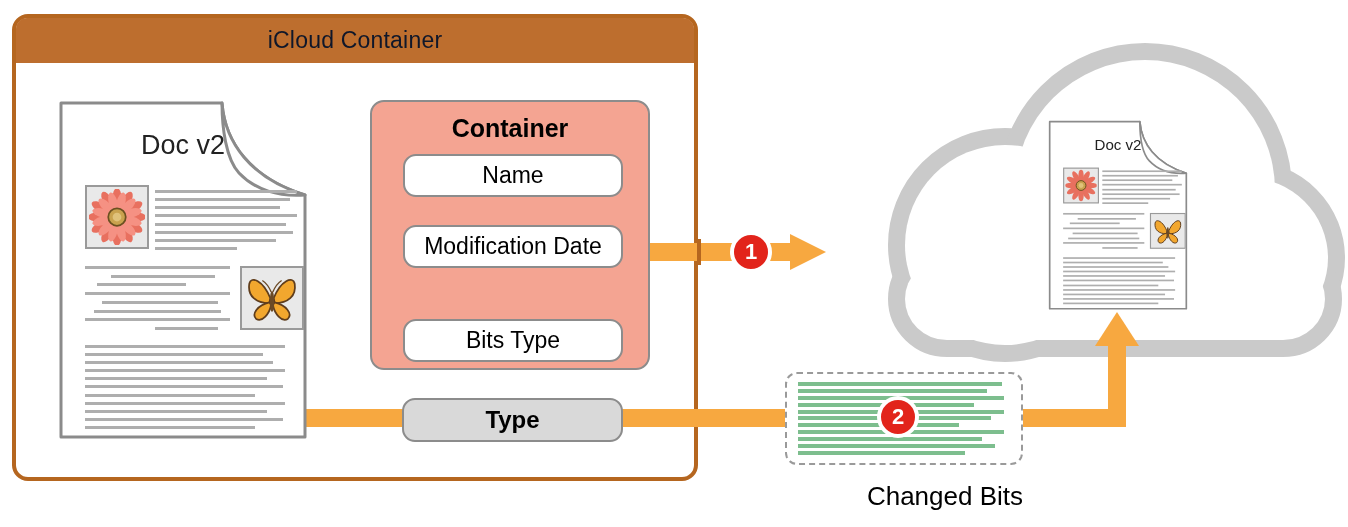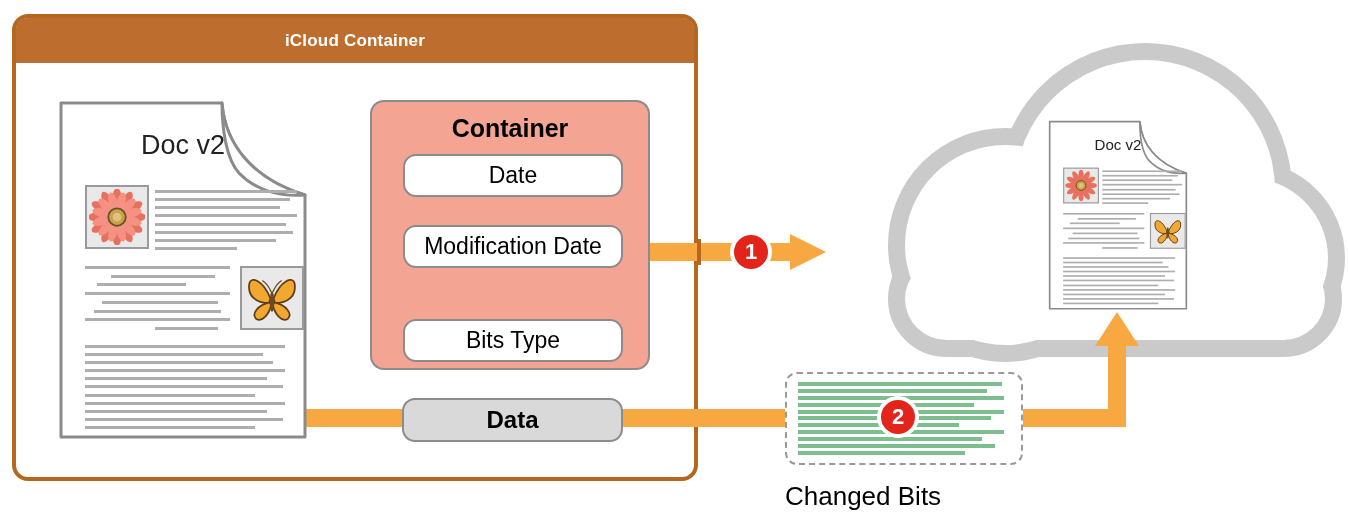--- a/index.html
+++ b/index.html
@@ -21,21 +21,21 @@
   
   .icloud-box{
     position:absolute;left:12px;top:14px;width:686px;height:467px;
     box-sizing:border-box;border:4px solid var(--border-brown);
     border-radius:16px;background:#fff;z-index:1;
   }
   .icloud-header{
     position:absolute;left:0;top:0;width:100%;height:45px;
     background:var(--container-brown);border-radius:11px 11px 0 0;
     display:flex;align-items:center;justify-content:center;
-    color:#ffffff;font-weight:bold;font-size:17px;letter-spacing:.2px;
+    color:#0f172a;font-weight:normal;font-size:23px;letter-spacing:.2px;
   }
 
   
   .doc{position:absolute;width:250px;height:340px;}
   .doc-shape{position:absolute;left:0;top:0;width:100%;height:100%;}
   .doc-title{
     position:absolute;left:10px;top:30px;width:230px;text-align:center;
     font-size:27px;color:#222;
   }
   .photo{
@@ -116,21 +116,21 @@
 
   
   .changed-box{
     position:absolute;left:785px;top:372px;width:238px;height:93px;box-sizing:border-box;
     background:#fff;border:2px dashed #9a9a9a;border-radius:12px;
     padding:8px 11px;z-index:3;
   }
   .changed-lines{position:relative;width:100%;height:100%;display:flex;flex-direction:column;justify-content:space-between;color:var(--green);}
   .changed-lines .line{height:4px;}
   .changed-label{
-    position:absolute;left:785px;top:481px;width:238px;text-align:left;
+    position:absolute;left:785px;top:481px;width:238px;text-align:right;
     font-size:26px;color:#000;z-index:3;
   }
 
   
   .cloud-svg{position:absolute;left:0;top:0;width:1348px;height:527px;z-index:1;}
 </style>
 </head>
 <body>
 
 <div class="canvas">
@@ -249,26 +249,26 @@
         <div class="line" style="width: 85%;"></div>
         <div class="line" style="width: 100%;"></div>
         <div class="line" style="width: 91%;"></div>
         <div class="line" style="width: 99%;"></div>
         <div class="line" style="width: 85%;"></div>
       </div>
   </div>
 
   <div class="metadata-box">
     <div class="metadata-title">Container</div>
-    <div class="meta-pill pill-1">Date</div>
+    <div class="meta-pill pill-1">Name</div>
     <div class="meta-pill pill-2">Modification Date</div>
     <div class="meta-pill pill-4">Bits Type</div>
   </div>
 
-  <div class="data-pill">Data</div>
+  <div class="data-pill">Type</div>
 
   <div class="changed-box">
     <div class="changed-lines">
         <div class="line" style="width: 96%;"></div>
         <div class="line" style="width: 89%;"></div>
         <div class="line" style="width: 97%;"></div>
         <div class="line" style="width: 83%;"></div>
         <div class="line" style="width: 97%;"></div>
         <div class="line" style="width: 91%;"></div>
         <div class="line" style="width: 76%;"></div>

